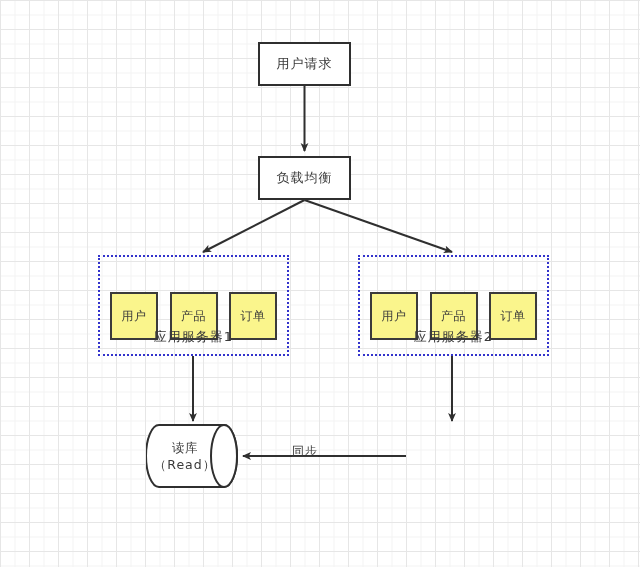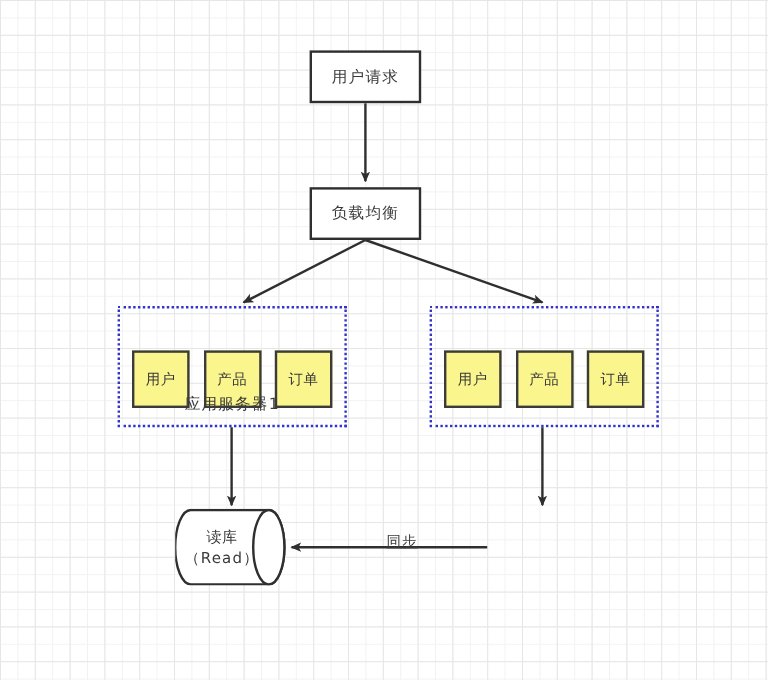--- a/index.html
+++ b/index.html
@@ -140,21 +140,21 @@
 
   
   .edge-label {
     position: absolute;
     color: #3a3a3a;
     font-size: 12px;
     letter-spacing: 1px;
     background: transparent;
     z-index: 4;
   }
-  #label-sync { left: 322px; top: 443px; text-decoration: underline; }
+  #label-sync { left: 292px; top: 443px; text-decoration: underline; }
 </style>
 </head>
 <body>
 
 <div id="canvas">
 
   <svg id="edges" viewBox="0 0 640 567" xmlns="http://www.w3.org/2000/svg">
     <defs>
       <marker id="arrowhead" markerWidth="9" markerHeight="9" refX="8" refY="4.5" orient="auto" markerUnits="userSpaceOnUse">
         <path d="M0,0.6 L9,4.5 L0,8.4 L2.2,4.5 Z" fill="#2f2f2f"></path>
@@ -202,20 +202,21 @@
       <div class="service-box">
         <span>用户</span>
       </div>
       <div class="service-box">
         <span>产品</span>
       </div>
       <div class="service-box">
         <span>订单</span>
       </div>
     </div>
+    <div class="group-label">应用服务器2</div>
   </div>
 
   <div class="db-cylinder" id="db-read">
     <svg viewBox="0 0 102 64" xmlns="http://www.w3.org/2000/svg">
       <path d="M13,1 L78,1 A13,31 0 0 1 78,63 L13,63 A13,31 0 0 1 13,1 Z" fill="#ffffff" stroke="#2f2f2f" stroke-width="2"></path>
       <ellipse cx="78" cy="32" rx="13" ry="31" fill="#ffffff" stroke="#2f2f2f" stroke-width="2"></ellipse>
     </svg>
     <div class="db-label">
       <span class="l1">读库</span>
       <span class="l2">（Read）</span>

